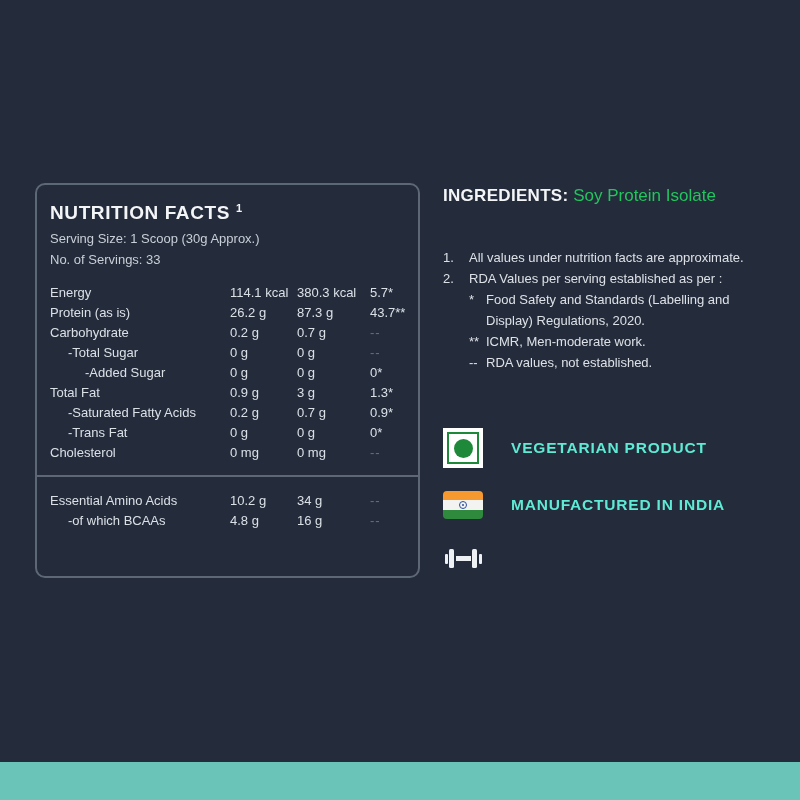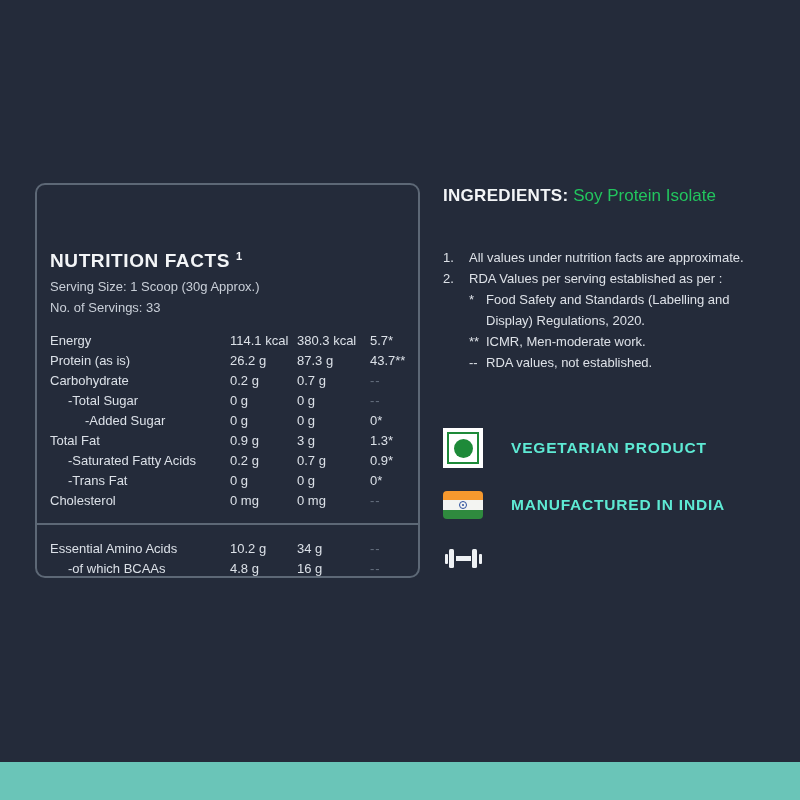--- a/index.html
+++ b/index.html
@@ -10,21 +10,21 @@
     background: #242B3A; overflow: hidden;
   }
 
   
   .facts-card {
     position: absolute; left: 35px; top: 183px;
     width: 385px; height: 395px;
     border: 2px solid #5D6876; border-radius: 10px;
     padding-top: 12px;
   }
-  .card-head { padding: 0 15px 0 13px; margin-top: 48px; }
+  .card-head { padding: 0 15px 0 13px; }
   .nf-title {
     color: #f3f5f7; font-size: 19px; font-weight: bold;
     letter-spacing: 0.6px; line-height: 22px;
   }
   .nf-title sup { font-size: 11px; }
   .nf-sub {
     color: #c9cfd8; font-size: 13px; line-height: 17px; margin-top: 6px;
   }
   .nf-sub2 { margin-top: 4px; }
   .header-bar {

